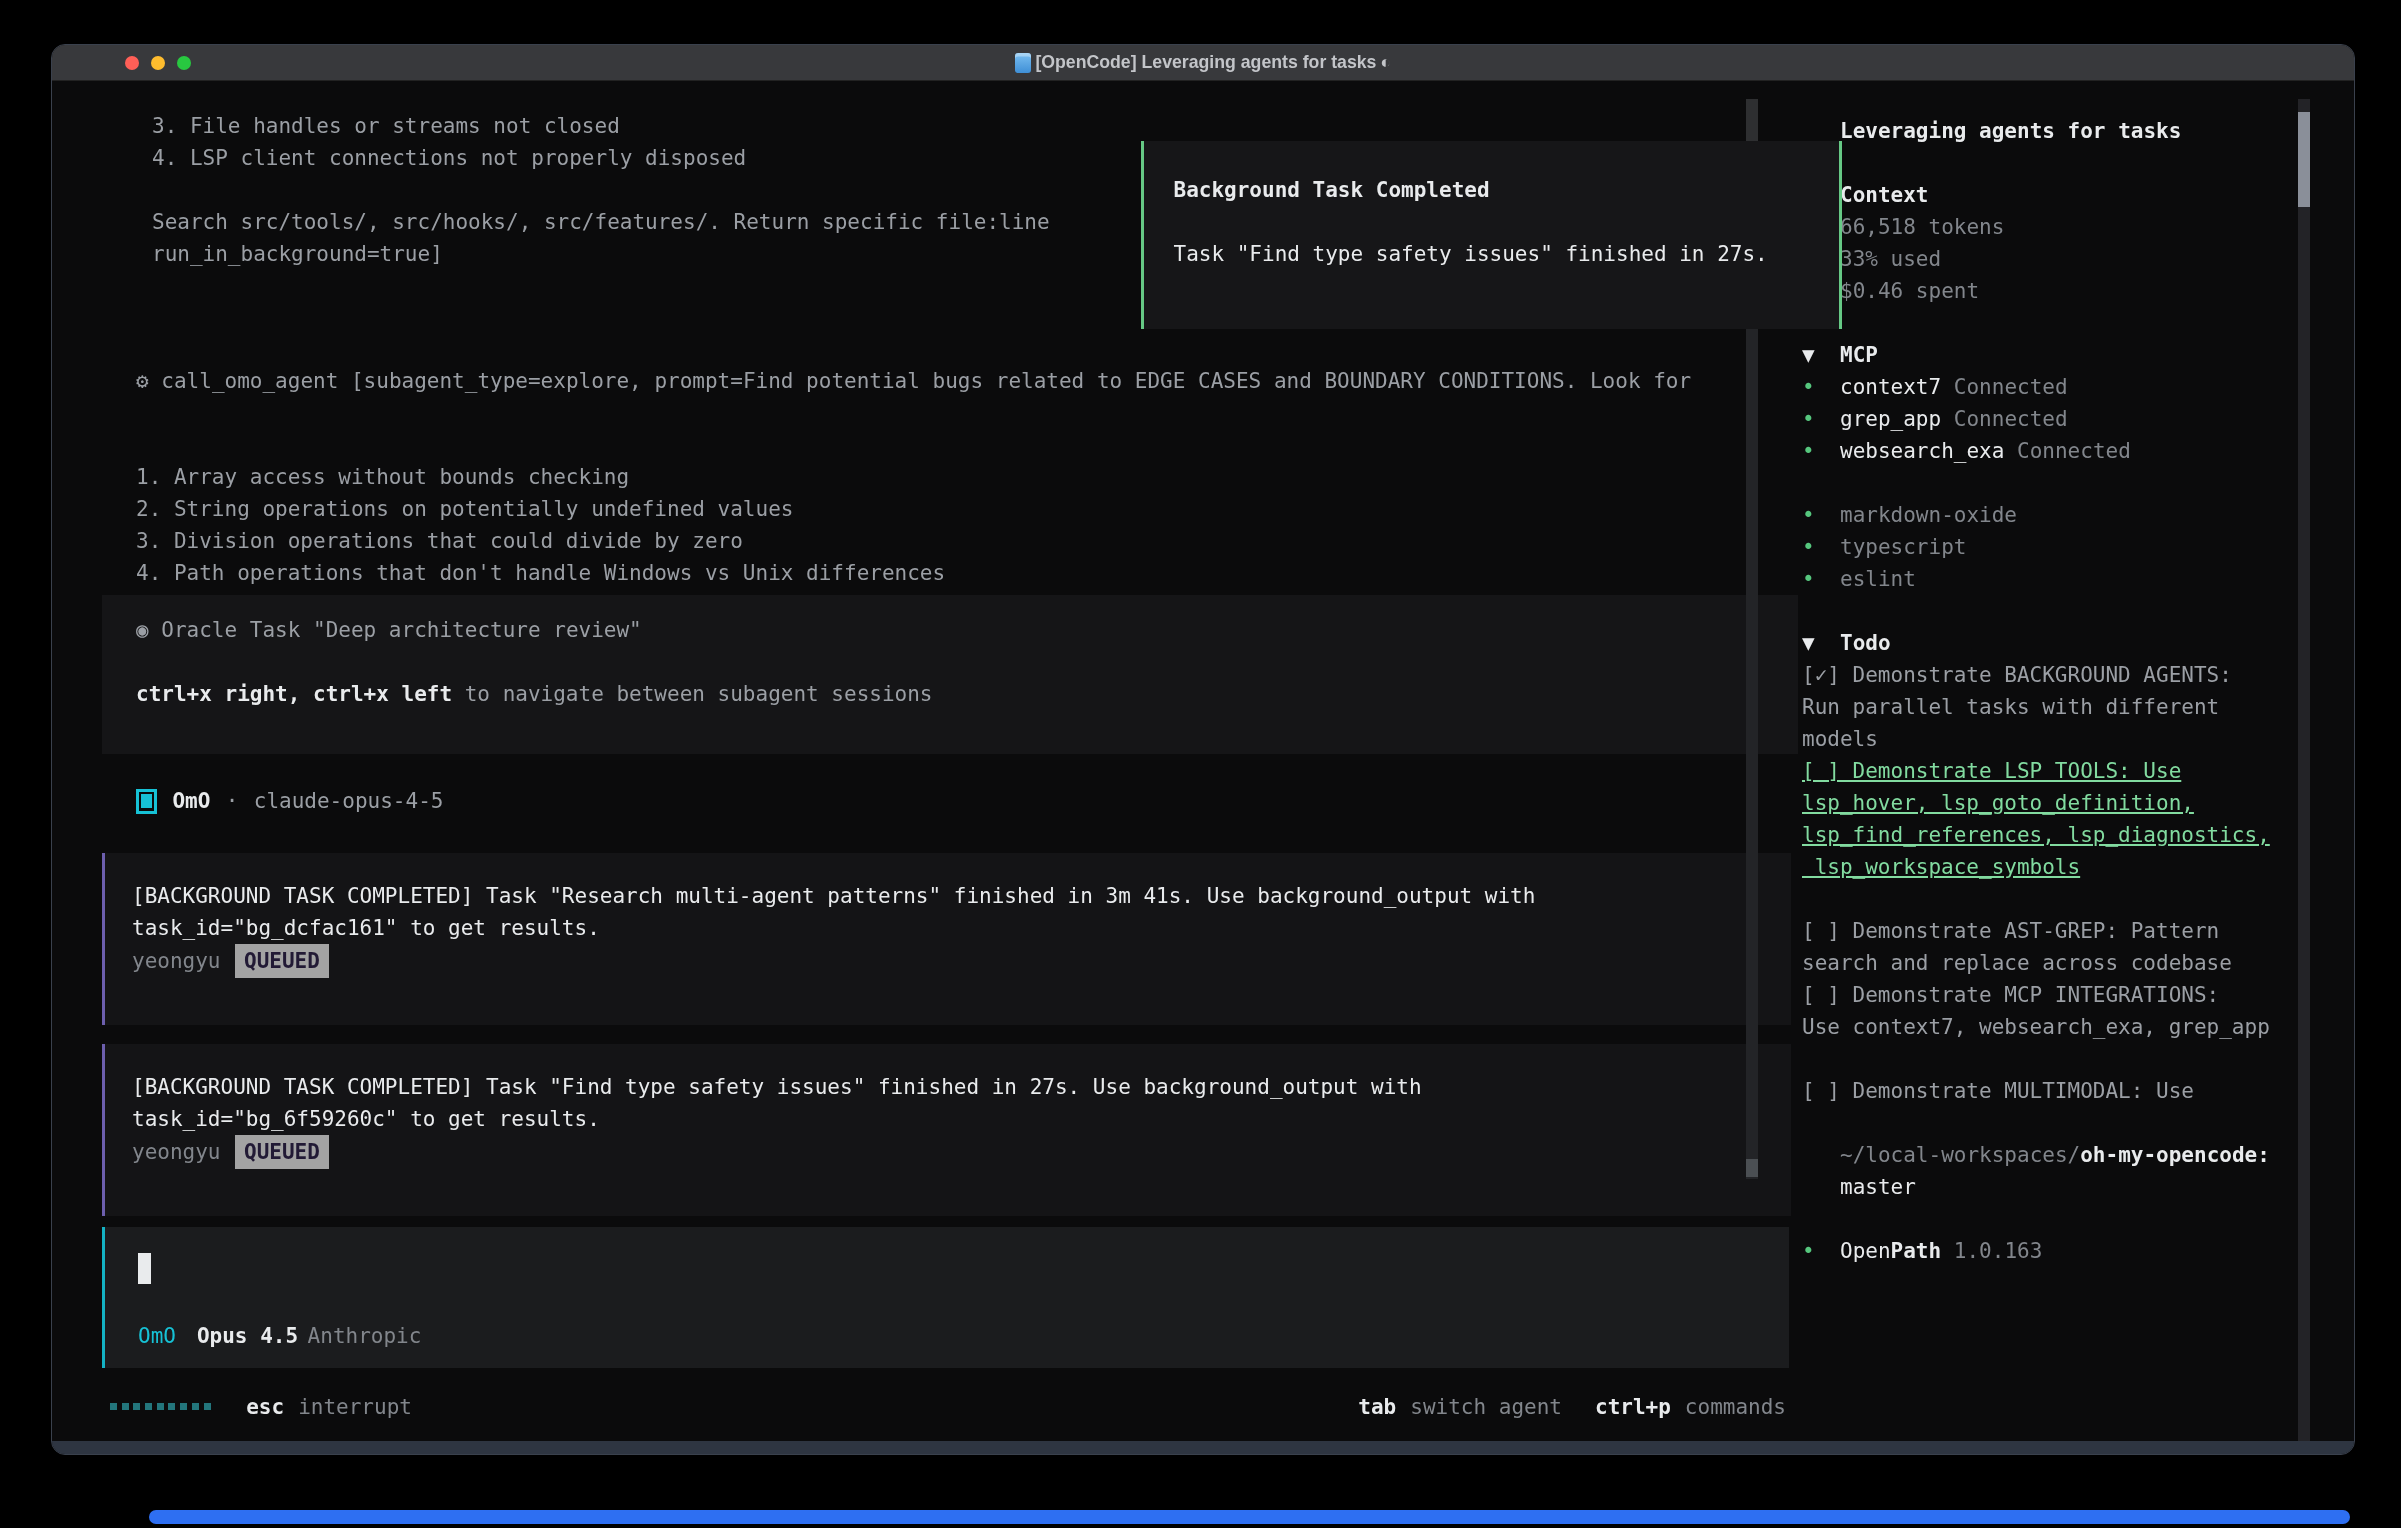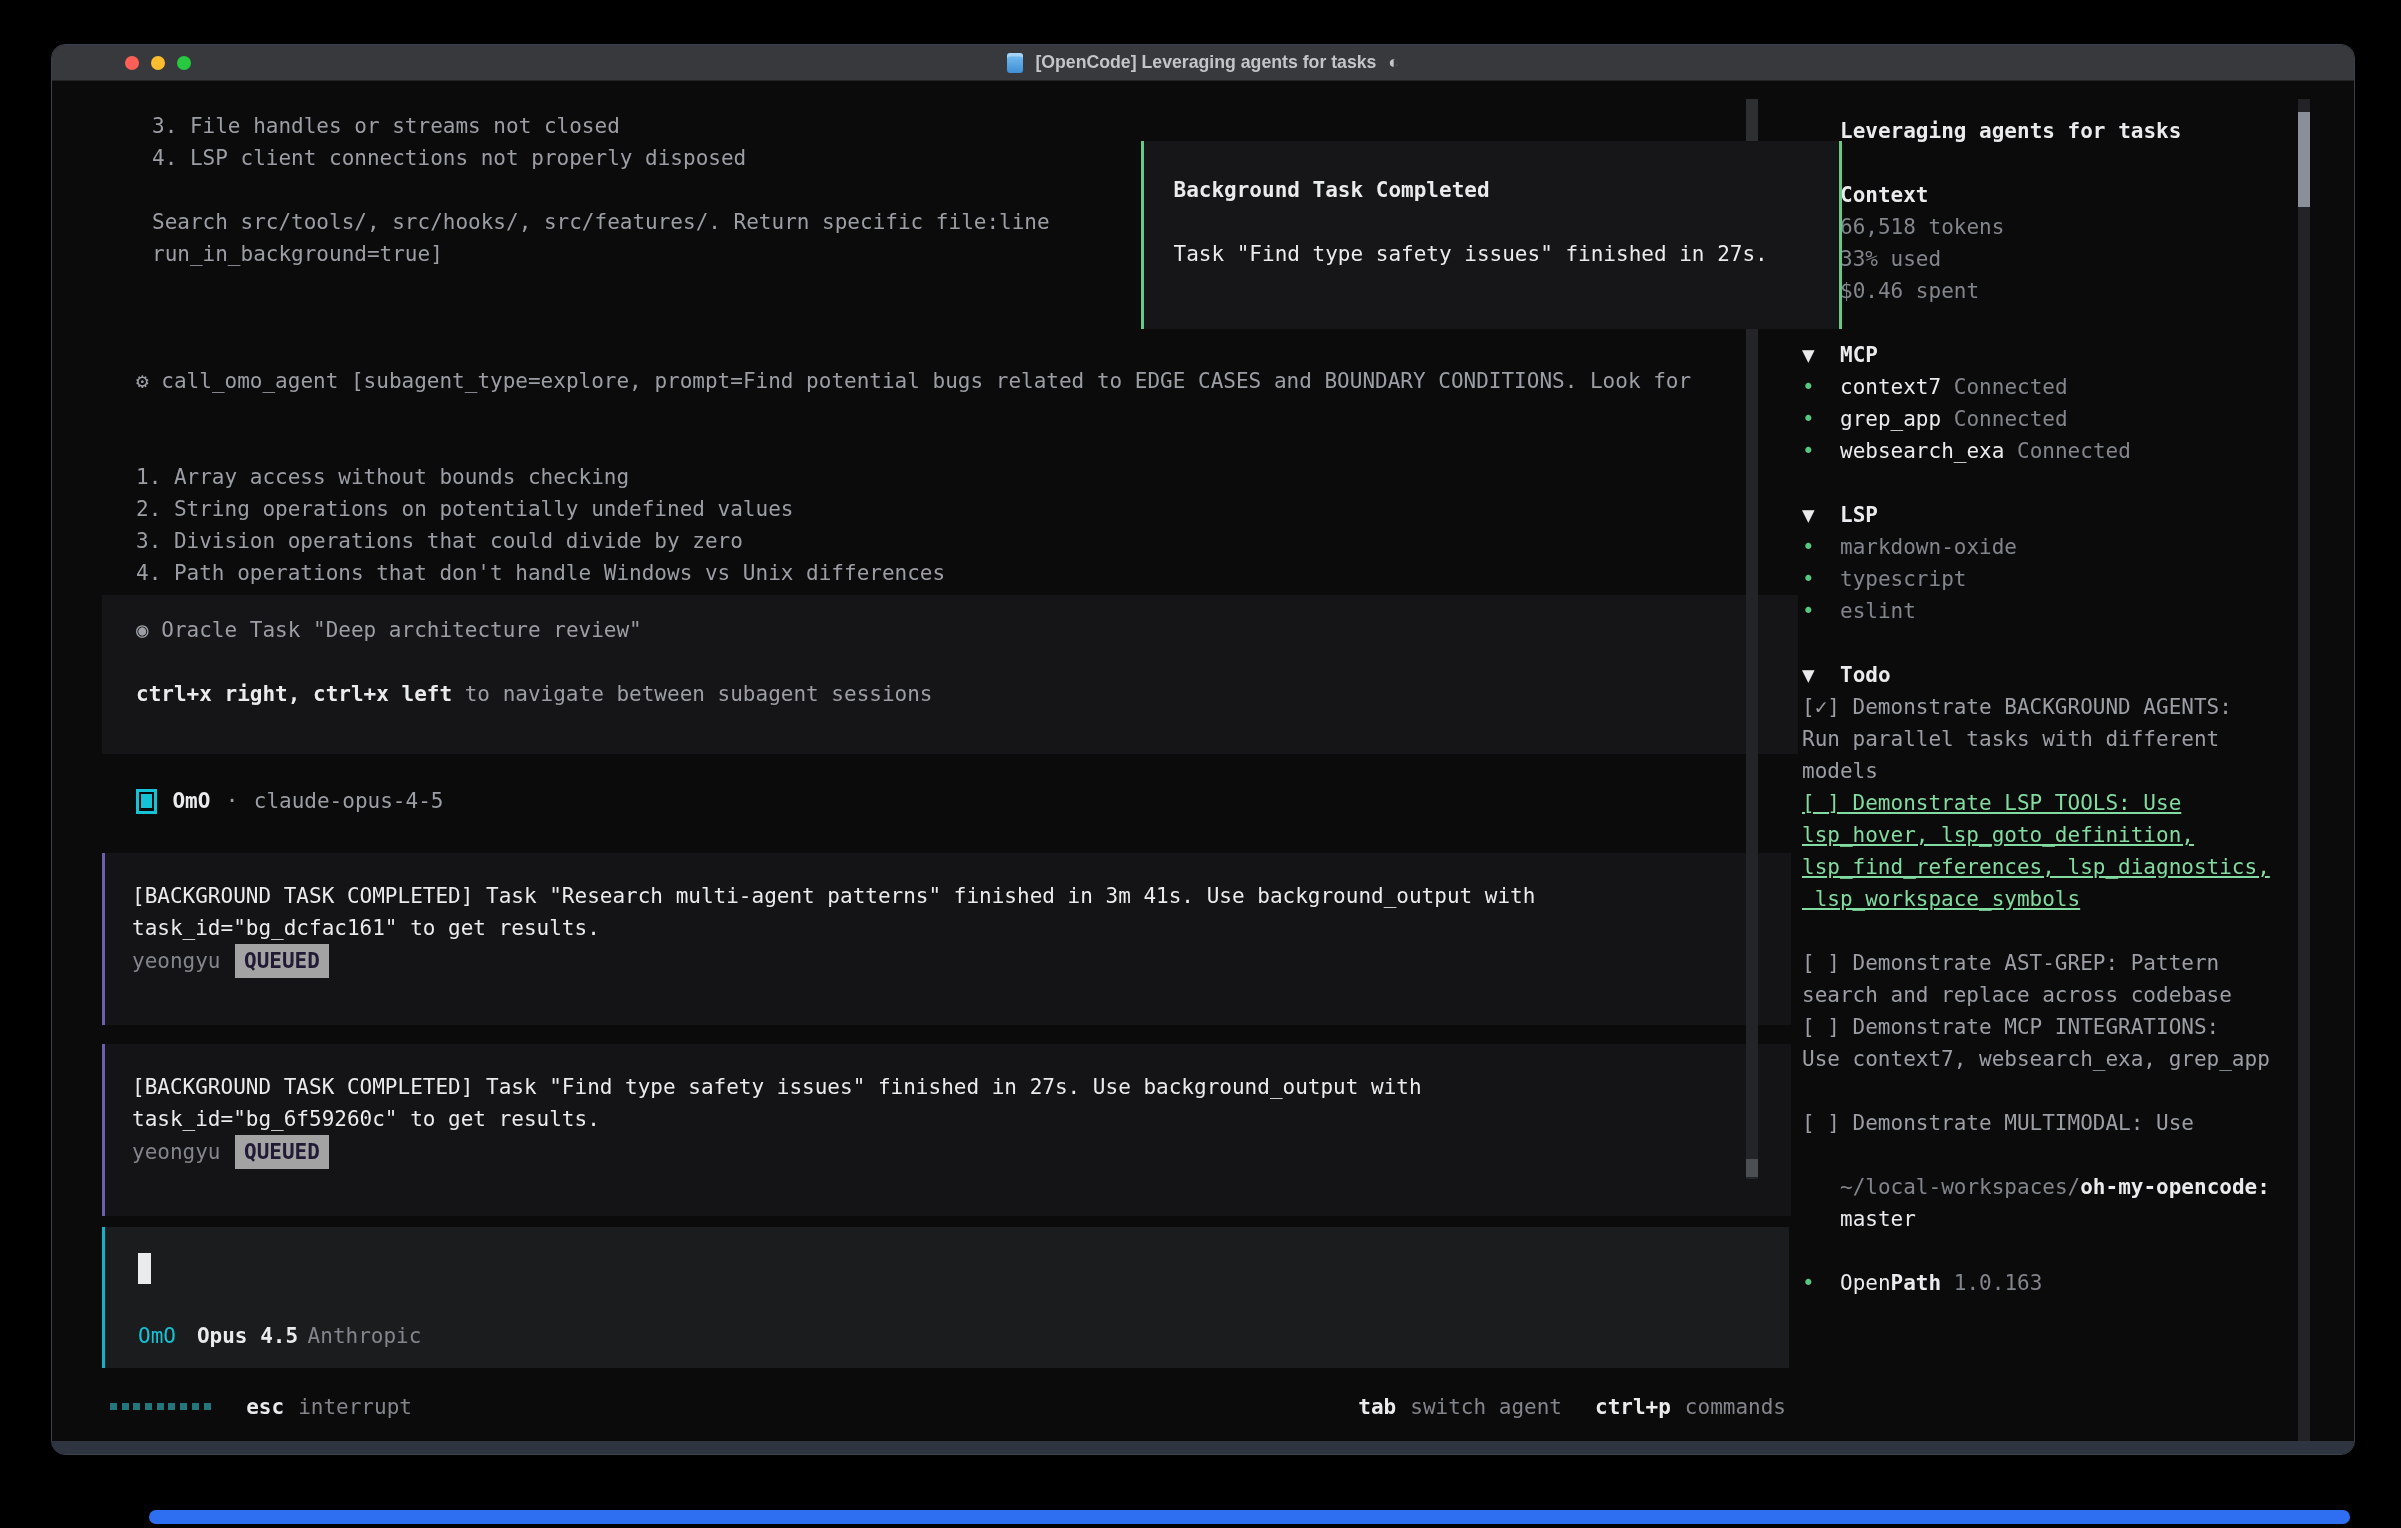--- a/index.html
+++ b/index.html
@@ -13,21 +13,21 @@
   .green{color:#82dba0;text-decoration:underline;}
   .cyan{color:#16c2d6;}
   .abs{position:absolute;}
 
   #window{position:absolute;left:51px;top:44px;width:2302px;height:1409px;
     background:#0b0b0c;border:1.2px solid #3a414d;border-radius:14px;
     box-shadow:0 29.5px 71px rgba(0,0,0,.75);overflow:hidden;}
   #titlebar{position:absolute;left:0;top:0;right:0;height:35px;background:#38393c;
     border-bottom:1.2px solid #222;display:flex;align-items:center;justify-content:center;}
   .tl{position:absolute;top:10.6px;width:14px;height:14px;border-radius:50%;}
-  #title-wrap{display:flex;align-items:center;gap:12px;color:#c3c5c9;font-size:17.7px;font-weight:700;}
+  #title-wrap{display:flex;align-items:center;gap:4px;color:#c3c5c9;font-size:17.7px;font-weight:700;}
   #doc-icon{width:16.5px;height:20px;border-radius:3px;background:linear-gradient(#7bc0f2,#3f8fd6);
     box-shadow:inset 0 3.5px 0 rgba(255,255,255,.35);}
   #title-suffix{font-weight:400;color:#c3c5c9;font-size:17.7px;}
 
   .logline{color:#9b9fa5;}
   .box{position:absolute;background:#151517;}
   .toast{position:absolute;background:#161618;border-left:3px solid #66c985;border-right:3px solid #66c985;z-index:5;}
   .taskbox{background:#141416;border-left:3.5px solid #6d5fae;}
   .badge{display:inline-block;background:#a3a3a3;color:#221a35;font-weight:700;
     padding:1.2px 9.5px;margin-left:14px;}
@@ -154,21 +154,20 @@
     <div class="srow indent dgrey">33% used</div>
     <div class="srow indent dgrey">$0.46 spent</div>
     <div class="srow"></div>
 
     <div class="srow"><span class="lead tri">▼</span><span class="white bold">MCP</span></div>
     <div class="srow"><span class="lead bullet">•</span><span class="white">context7</span><span> </span><span class="dgrey">Connected</span></div>
     <div class="srow"><span class="lead bullet">•</span><span class="white">grep_app</span><span> </span><span class="dgrey">Connected</span></div>
     <div class="srow"><span class="lead bullet">•</span><span class="white">websearch_exa</span><span> </span><span class="dgrey">Connected</span></div>
     <div class="srow"></div>
 
-    <div class="srow"><span class="lead tri">▼</span><span class="white bold">LSP</span></div>
     <div class="srow"><span class="lead bullet">•</span><span class="dgrey">markdown-oxide</span></div>
     <div class="srow"><span class="lead bullet">•</span><span class="dgrey">typescript</span></div>
     <div class="srow"><span class="lead bullet">•</span><span class="dgrey">eslint</span></div>
     <div class="srow"></div>
 
     <div class="srow"><span class="lead tri">▼</span><span class="white bold">Todo</span></div>
     <div class="todo-item grey">[✓] Demonstrate BACKGROUND AGENTS:
 Run parallel tasks with different
 models</div>
     <div class="todo-item green">[ ] Demonstrate LSP TOOLS: Use

